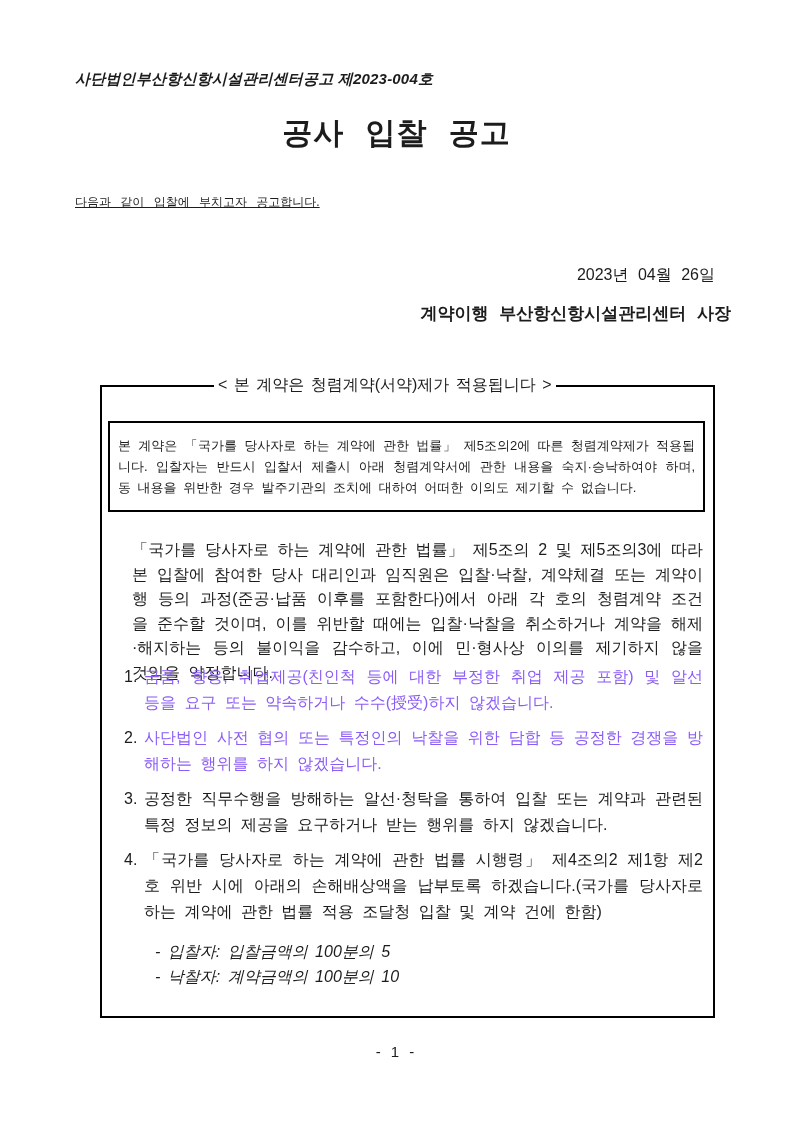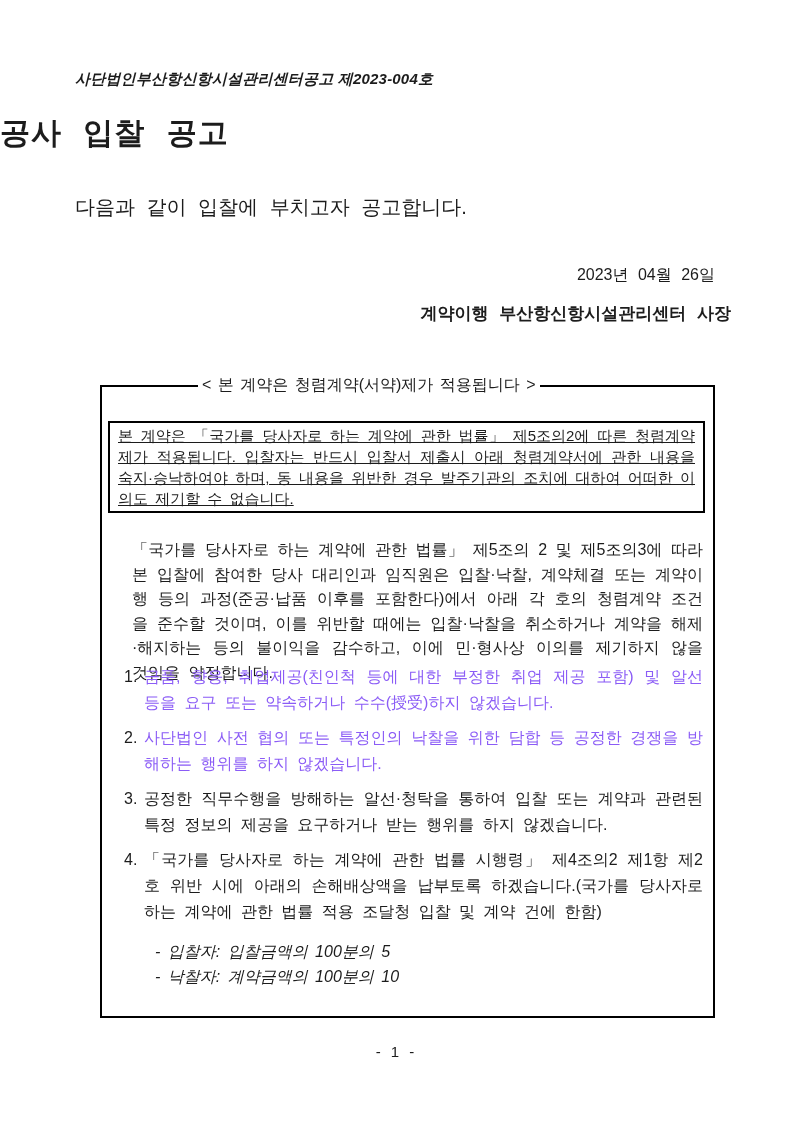--- a/index.html
+++ b/index.html
@@ -31,33 +31,35 @@
   }
   .header-right { font-weight: bold; font-style: italic; }
 
   
   .doc-title {
     position: absolute;
     top: 113px;
     left: 0;
     width: 100%;
     margin: 0;
+    text-align: center;
     font-size: 30px;
     font-weight: bold;
     letter-spacing: 1px;
     word-spacing: 12px;
   }
 
   .intro {
     position: absolute;
     top: 194px;
     left: 75px;
     margin: 0;
-    font-size: 20px;
+    font-size: 12px;
     word-spacing: 6px;
+    text-decoration: underline;
   }
 
   .date-line {
     position: absolute;
     top: 249px;
     right: 62px;
     margin: 16px;
     font-size: 16px;
     word-spacing: 5px;
   }
@@ -78,41 +80,40 @@
     top: 385px;
     left: 100px;
     width: 615px;
     height: 633px;
     border: 2px solid #000;
     box-sizing: border-box;
   }
   .legend {
     position: absolute;
     top: -12px;
-    left: 96px;
+    left: 112px;
     background: #ffffff;
     padding: 0 4px;
     font-size: 16px;
     word-spacing: 2px;
     white-space: nowrap;
   }
 
   .inner-box {
     position: absolute;
     top: 34px;
     left: 6px;
     right: 8px;
     border: 2px solid #000;
     box-sizing: border-box;
-    padding: 2px 8px;
-    font-size: 15px;
+    padding: 12px 8px;
+    font-size: 13px;
     line-height: 21px;
     text-align: justify;
     word-spacing: 3px;
-    text-decoration: underline;
   }
   .inner-box p { margin: 0; }
 
   .pledge {
     position: absolute;
     top: 151px;
     left: 30px;
     right: 10px;
     margin: 0;
     font-size: 16px;

